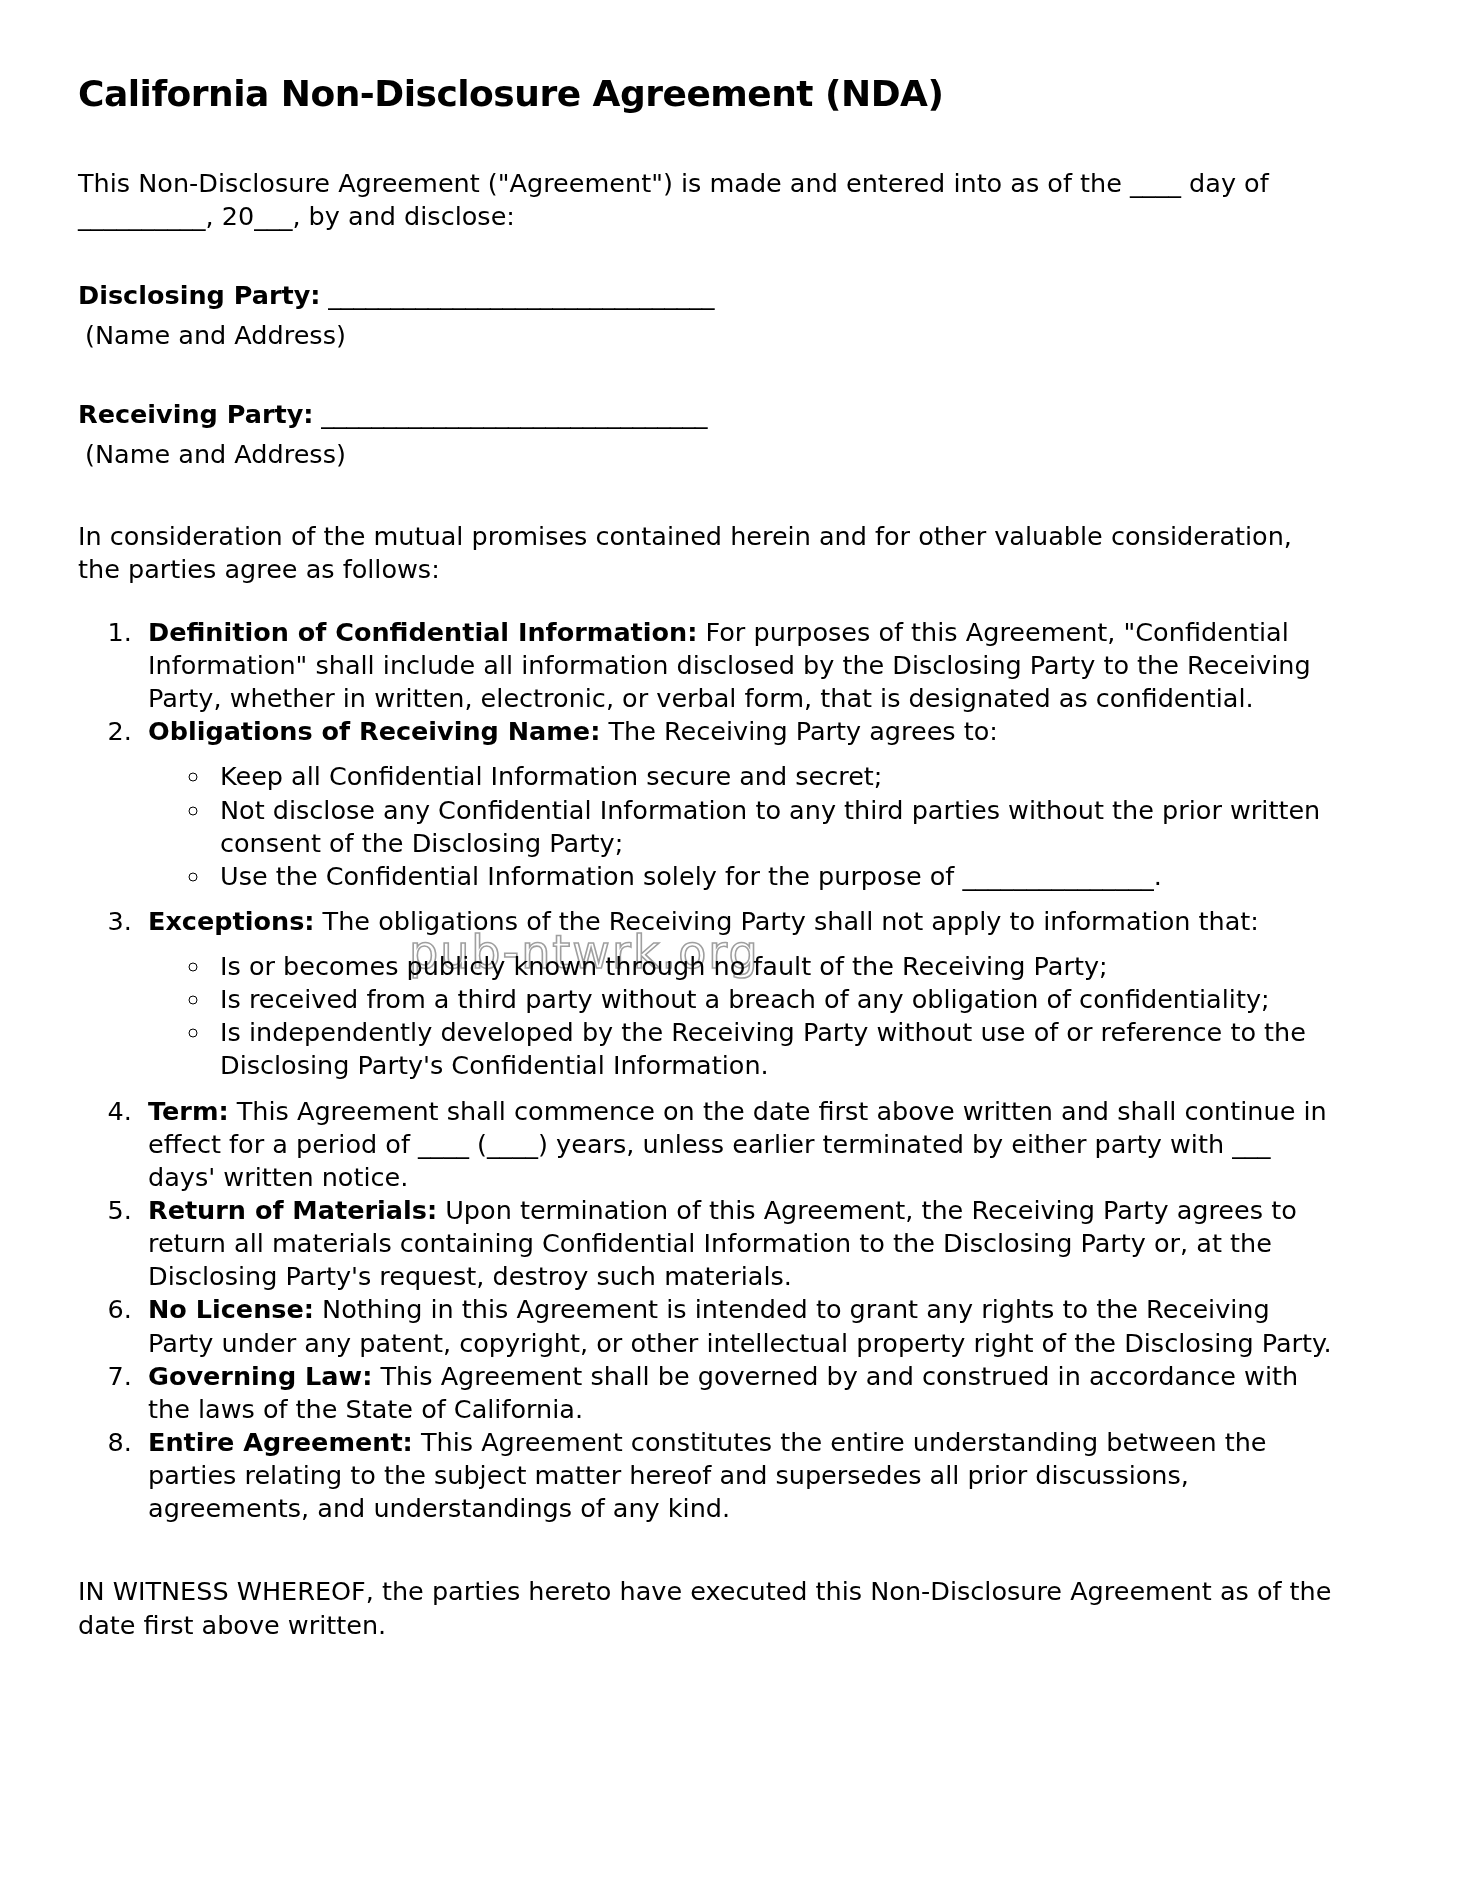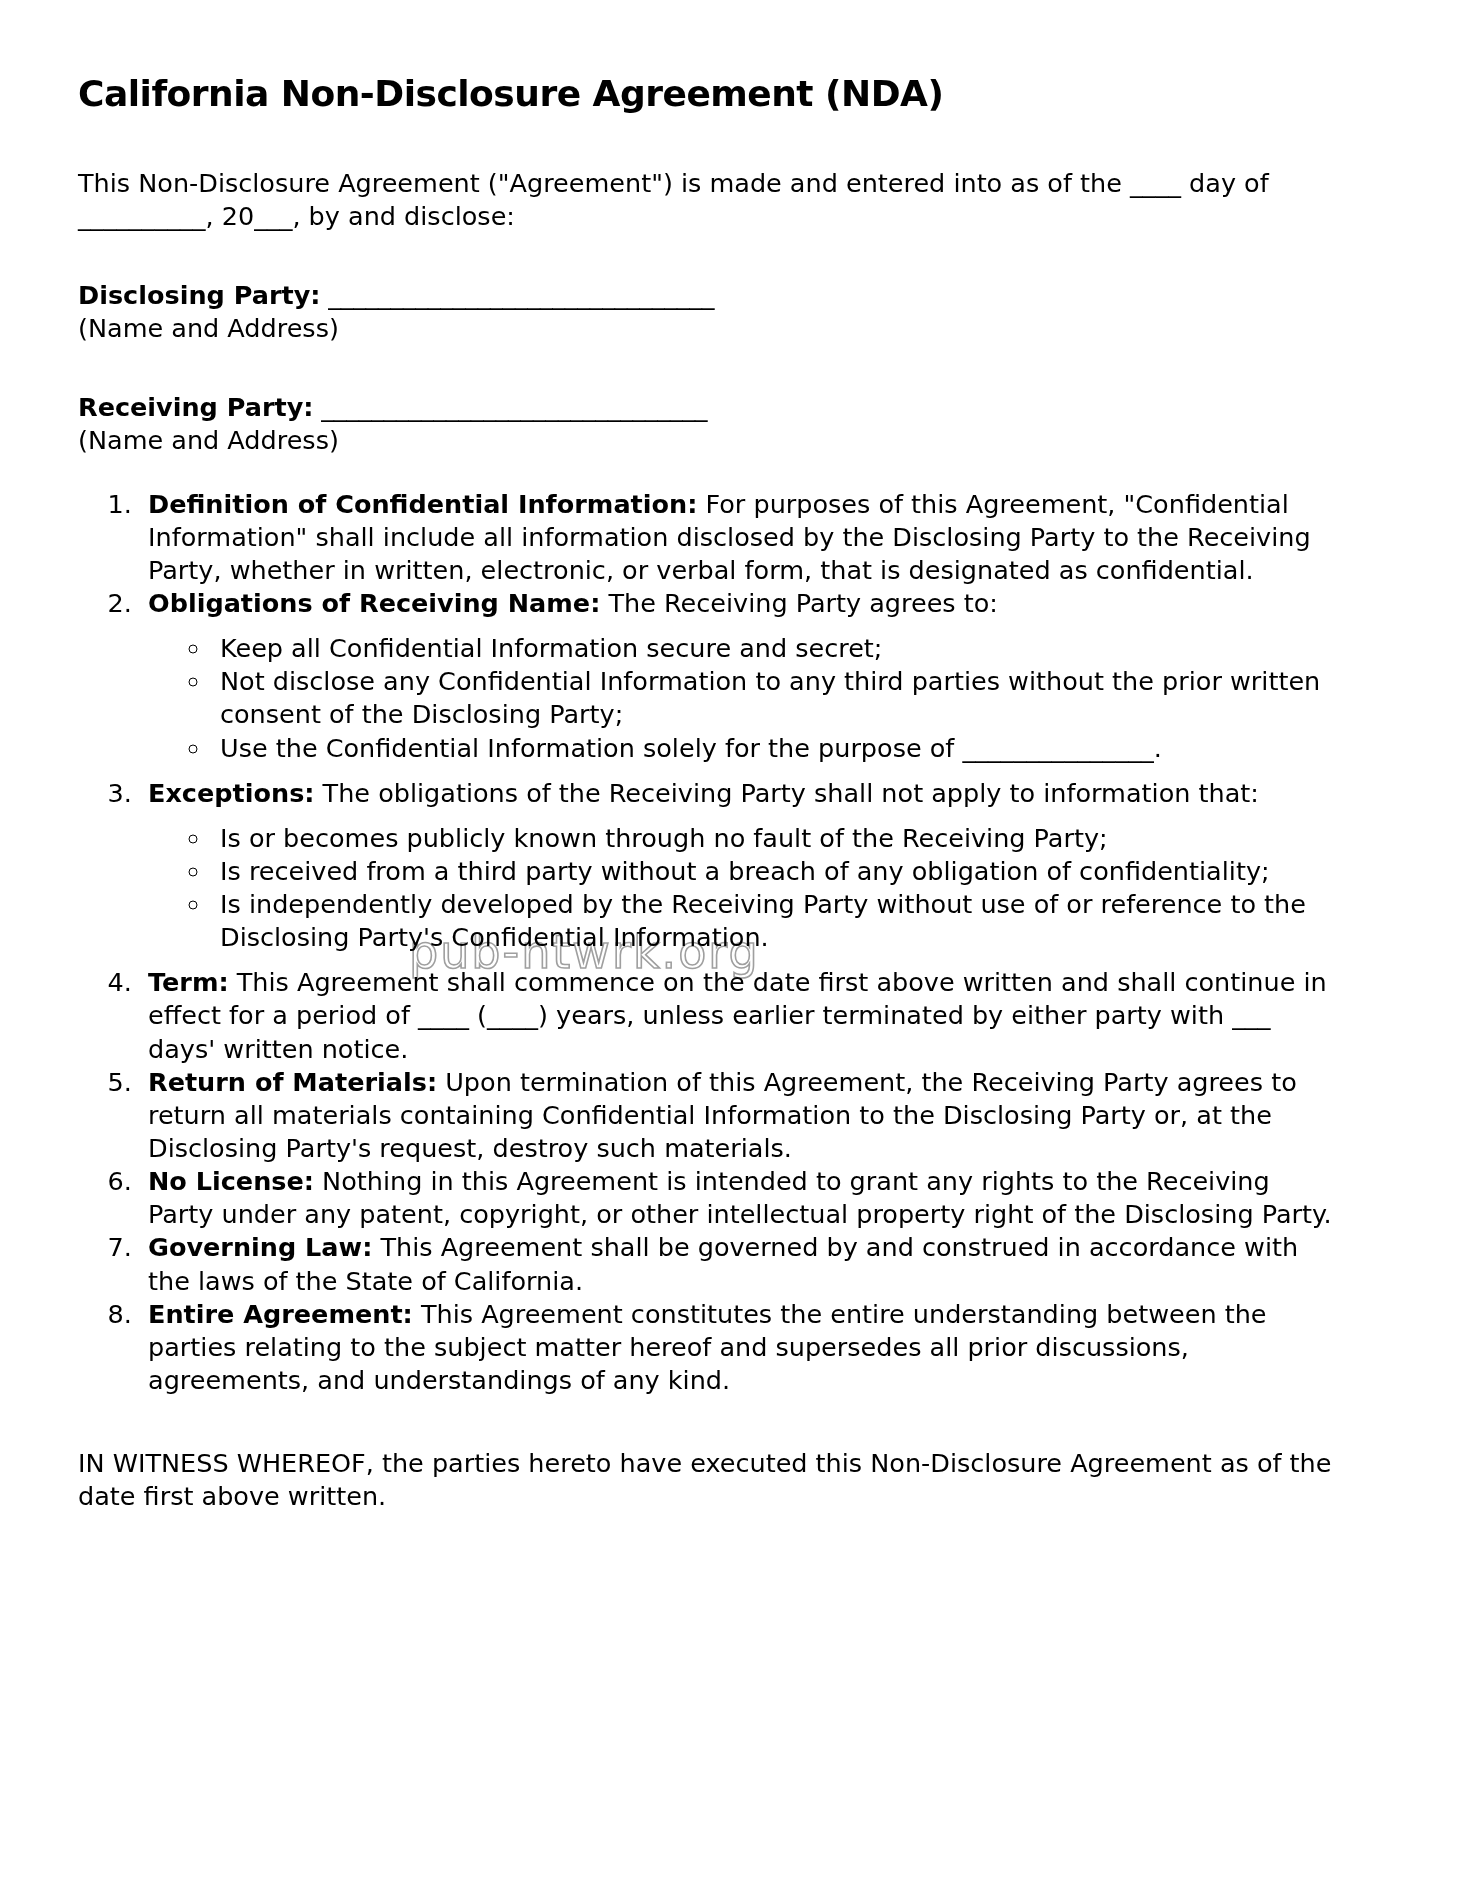--- a/index.html
+++ b/index.html
@@ -54,21 +54,21 @@
   .party-block { margin-top: 46px; }
   .party-line {
     font-size: 25.5px;
     line-height: 1.30;
     margin: 0;
   }
   .party-label { font-weight: bold; }
   .party-sub {
     font-size: 25.5px;
     line-height: 1.30;
-    margin: 0;
+    margin: 7px;
   }
 
   .blank { letter-spacing: -0.3px; text-align: center; }
 
   
   ol.clauses {
     margin: 30px 0 0 0;
     padding-left: 62px;
     font-size: 25.5px;
     line-height: 1.30;
@@ -127,20 +127,21 @@
     <div class="party-block">
       <p class="party-line"><span class="party-label">Disclosing Party:</span><span class="blank"> _______________________________</span></p>
       <p class="party-sub">(Name and Address)</p>
     </div>
 
     <div class="party-block">
       <p class="party-line"><span class="party-label">Receiving Party:</span><span class="blank"> _______________________________</span></p>
       <p class="party-sub">(Name and Address)</p>
     </div>
 
+    <p class="para consideration-para">In consideration of the mutual promises contained herein and for other valuable consideration, the parties agree as follows:</p>
 
     <ol class="clauses">
         <li><span class="clause-head">Definition of Confidential Information:</span><span> For purposes of this Agreement, "Confidential Information" shall include all information disclosed by the Disclosing Party to the Receiving Party, whether in written, electronic, or verbal form, that is designated as confidential.</span></li>
         <li><span class="clause-head">Obligations of Receiving Name:</span><span> The Receiving Party agrees to:</span><ul class="subclauses">
             <li>Keep all Confidential Information secure and secret;</li>
             <li>Not disclose any Confidential Information to any third parties without the prior written consent of the Disclosing Party;</li>
             <li>Use the Confidential Information solely for the purpose of _______________.</li>
           </ul></li>
         <li><span class="clause-head">Exceptions:</span><span> The obligations of the Receiving Party shall not apply to information that:</span><ul class="subclauses">
             <li>Is or becomes publicly known through no fault of the Receiving Party;</li>

